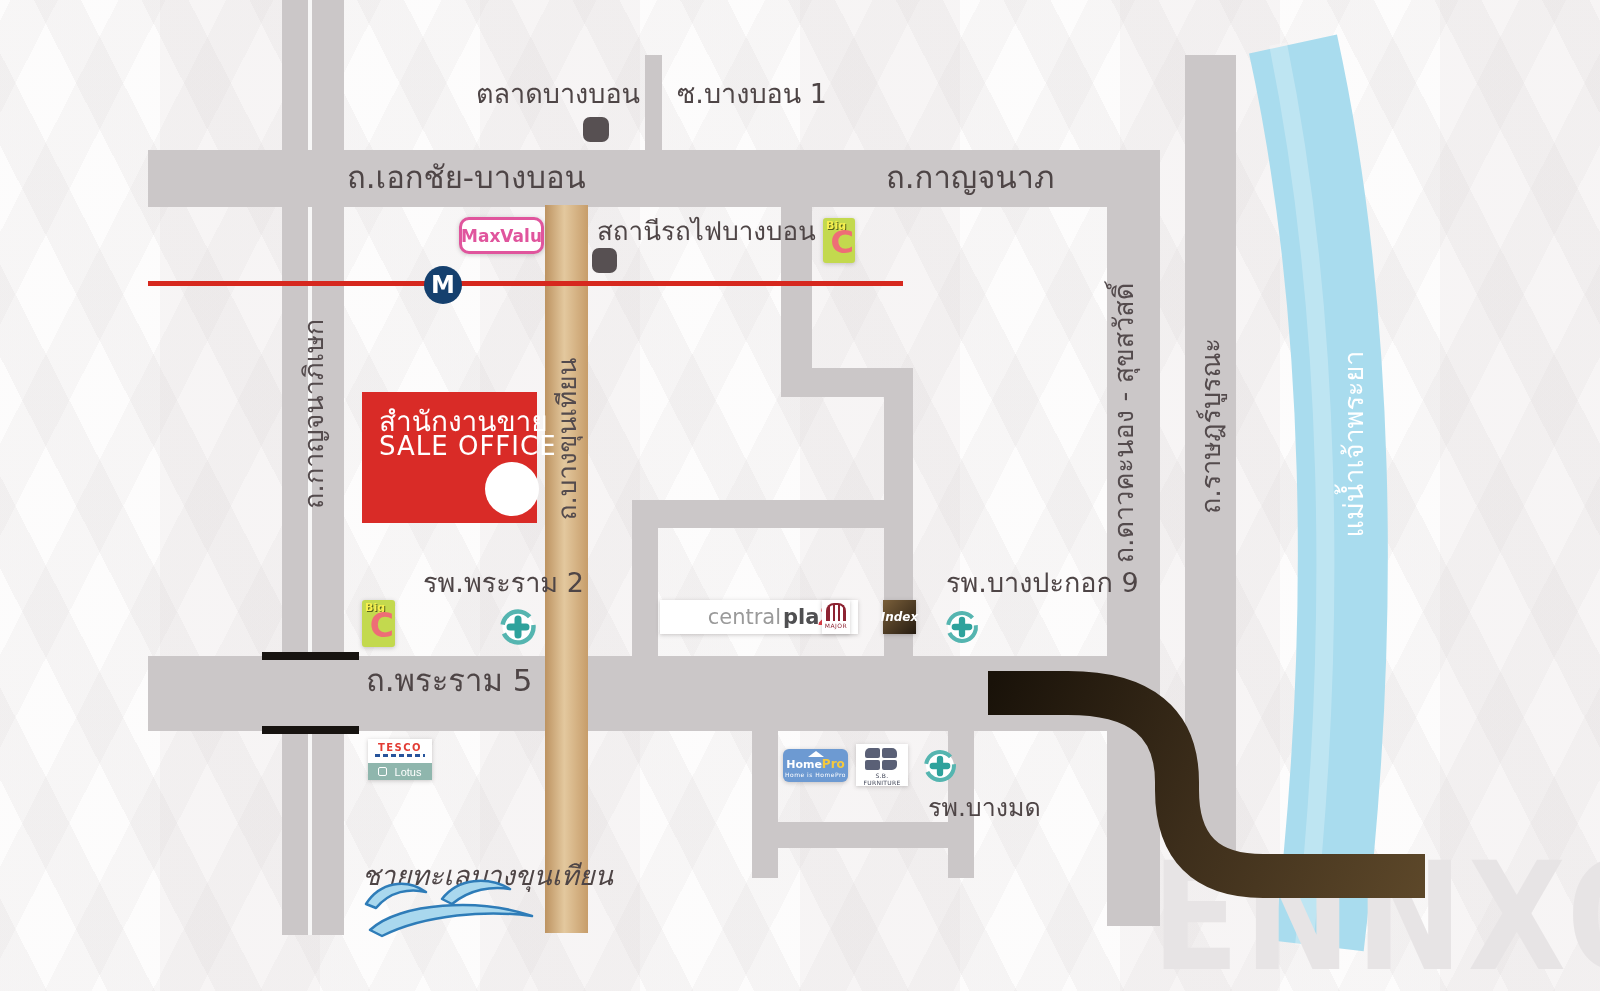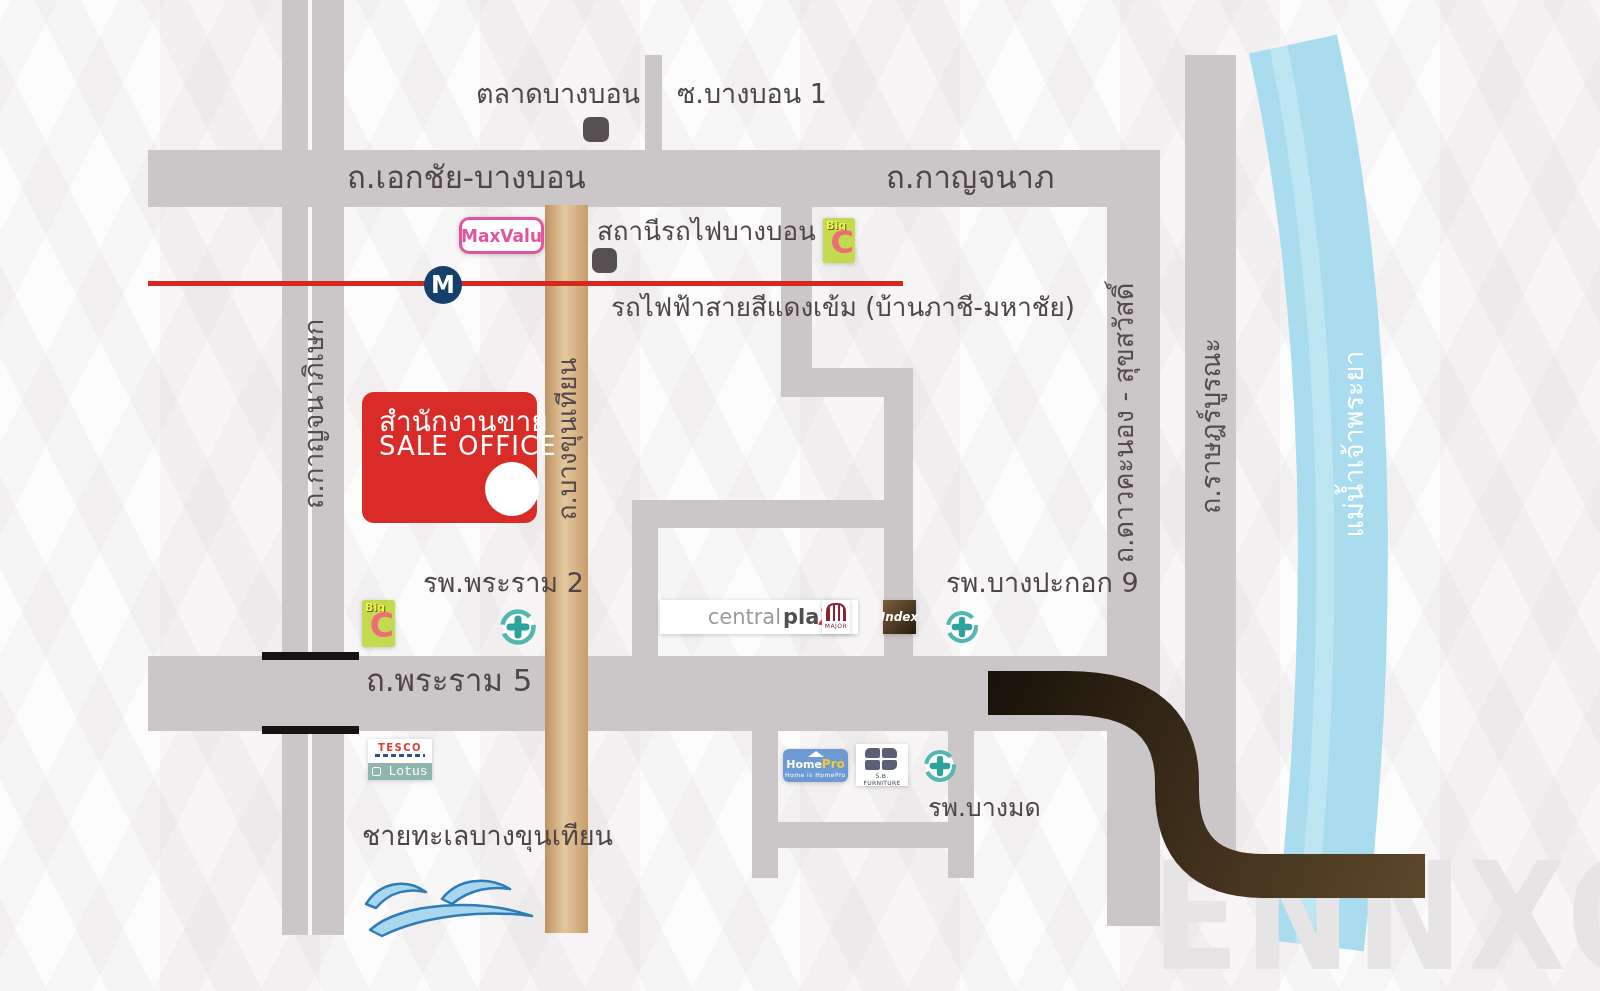--- a/index.html
+++ b/index.html
@@ -64,34 +64,33 @@
               color:#fff;font-weight:bold;font-size:24px;z-index:4;">M</div>
 
   <div class="marker-sq" style="left:583px;top:117px;width:26px;height:25px;"></div>
   <div class="marker-sq" style="left:592px;top:248px;width:25px;height:25px;"></div>
 
   <div class="lbl" style="left:476px;top:78px;font-size:27px;">ตลาดบางบอน</div>
   <div class="lbl" style="left:677px;top:78px;font-size:27px;">ซ.บางบอน 1</div>
   <div class="lbl" style="left:311px;top:160px;font-size:31px;margin-left:36px;">ถ.เอกชัย-บางบอน</div>
   <div class="lbl" style="left:886px;top:160px;font-size:31px;">ถ.กาญจนาภ</div>
   <div class="lbl" style="left:597px;top:217px;font-size:26px;">สถานีรถไฟบางบอน</div>
-  <div class="lbl" style="left:611px;top:293px;font-size:26px;">รถไฟฟ้าสายสีแดงเข้ม (บ้านภาชี-มหาชัย)</div>
   <div class="lbl" style="left:423px;top:567px;font-size:27px;">รพ.พระราม 2</div>
   <div class="lbl" style="left:946px;top:567px;font-size:27px;">รพ.บางปะกอก 9</div>
   <div class="lbl" style="left:366px;top:663px;font-size:31px;">ถ.พระราม 5</div>
   <div class="lbl" style="left:928px;top:794px;font-size:25px;">รพ.บางมด</div>
-  <div class="lbl" style="left:362px;top:820px;font-size:27px;">ชายทะเลบางขุนเทียน</div>
+  <div class="lbl" style="left:362px;top:860px;font-size:27px;font-style:italic;">ชายทะเลบางขุนเทียน</div>
 
   <div class="vlbl" style="left:178px;top:398px;width:270px;">ถ.กาญจนาภิเษก</div>
   <div class="vlbl" style="left:441px;top:423px;width:250px;font-size:26px;">ถ.บางขุนเทียน</div>
   <div class="vlbl" style="left:958px;top:407px;width:330px;">ถ.ดาวคะนอง - สุขสวัสดิ์</div>
   <div class="vlbl" style="left:1075px;top:410px;width:270px;">ถ.ราษฎร์บูรณะ</div>
   <div class="vlbl" style="left:1228px;top:428px;width:250px;color:#ffffff;">แม่น้ำเจ้าพระยา</div>
 
-  <div style="position:absolute;left:362px;top:392px;width:175px;height:131px;background:#d92b27;z-index:5;border-radius:12px;">
+  <div style="position:absolute;left:362px;top:392px;width:175px;height:131px;background:#d92b27;z-index:5;">
     <div style="position:absolute;left:17px;top:7px;color:#fff;font-size:28px;white-space:nowrap;">สำนักงานขาย</div>
     <div style="position:absolute;left:17px;top:39px;color:#fff;font-size:26px;letter-spacing:1px;white-space:nowrap;">SALE OFFICE</div>
     <div style="position:absolute;left:123px;top:70px;width:54px;height:54px;border-radius:50%;background:#fff;"></div>
   </div>
 
   <div class="logo flex-c" style="left:459px;top:217px;width:79px;height:31px;background:#fff;border:3px solid #e0559d;border-radius:10px;
               color:#e0559d;font-weight:bold;font-size:17px;">MaxValu</div>
 
   <div class="logo" style="left:823px;top:218px;width:32px;height:45px;background:#c3d94e;border-radius:3px;">
     <span style="position:absolute;top:1px;left:3px;color:#f7ef4e;font-size:11px;font-weight:bold;text-shadow:1px 1px 0 #56611c;">Big</span>
@@ -130,21 +129,21 @@
   </div>
 
   <div class="logo flex-c" style="left:855px;top:600px;width:33px;height:34px;background:linear-gradient(135deg,#7a5f3a,#261c11);
               color:#fff;font-style:italic;font-weight:bold;font-size:12px;margin-left:28px;">Index</div>
 
   <div class="logo" style="left:368px;top:739px;width:64px;height:41px;background:#fff;">
     <div style="margin-top:3px;text-align:center;color:#e23c34;font-size:10px;font-weight:bold;letter-spacing:1.5px;">TESCO</div>
     <div style="height:3px;margin:1px 7px 0;background:repeating-linear-gradient(90deg,#27549b 0 5px,transparent 5px 8px);"></div>
     <div style="position:absolute;bottom:0;left:0;width:100%;height:17px;background:#8fb6ad;text-align:center;line-height:16px;">
       <span style="display:inline-block;width:7px;height:7px;border:1px solid #fff;border-radius:2px;margin-right:2px;vertical-align:middle;"></span>
-      <span style="color:#fff;font-size:13px;font-family:Liberation Mono, monospace;vertical-align:middle;">Lotus</span>
+      <span style="color:#fff;font-size:11px;font-family:Liberation Sans, sans-serif;vertical-align:middle;">Lotus</span>
     </div>
   </div>
 
   <div class="logo" style="left:783px;top:749px;width:65px;height:33px;background:#6d9ad2;border-radius:6px;text-align:center;">
     <div style="width:0;height:0;margin:2px auto 0;border-left:8px solid transparent;border-right:8px solid transparent;border-bottom:6px solid #fff;"></div>
     <div style="line-height:11px;">
       <span style="color:#fff;font-size:11px;font-weight:bold;">Home</span><span style="color:#f6c93c;font-size:12px;font-weight:bold;">Pro</span>
     </div>
     <div style="color:#fff;font-size:6px;letter-spacing:0.5px;margin-top:1px;">Home is HomePro</div>
   </div>

